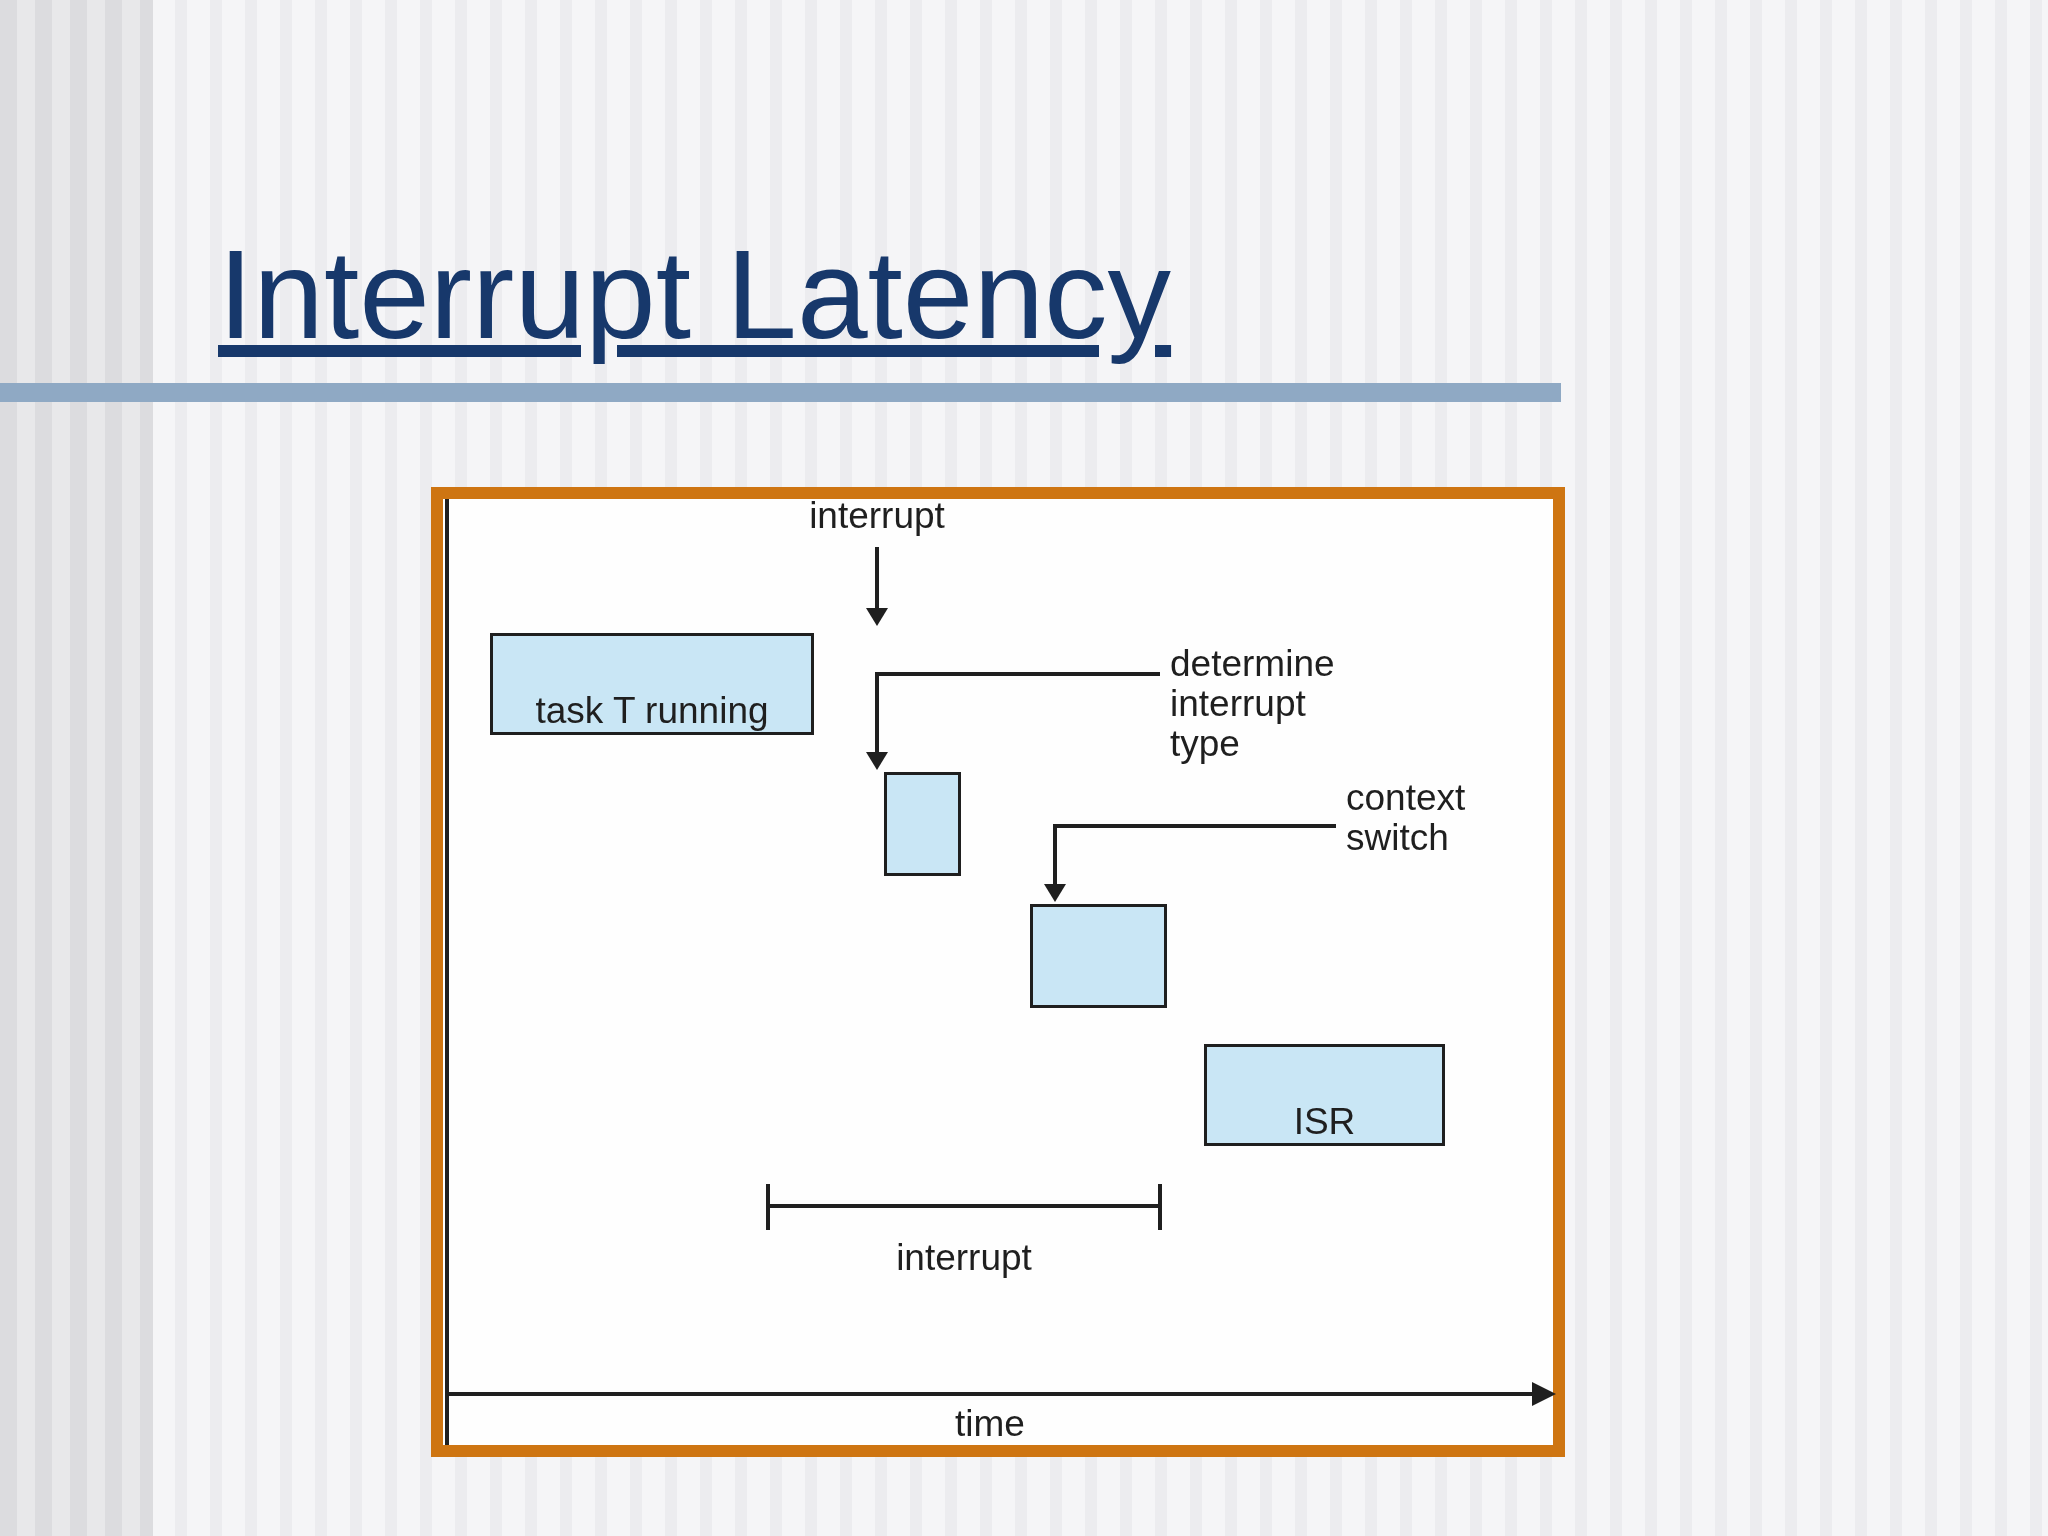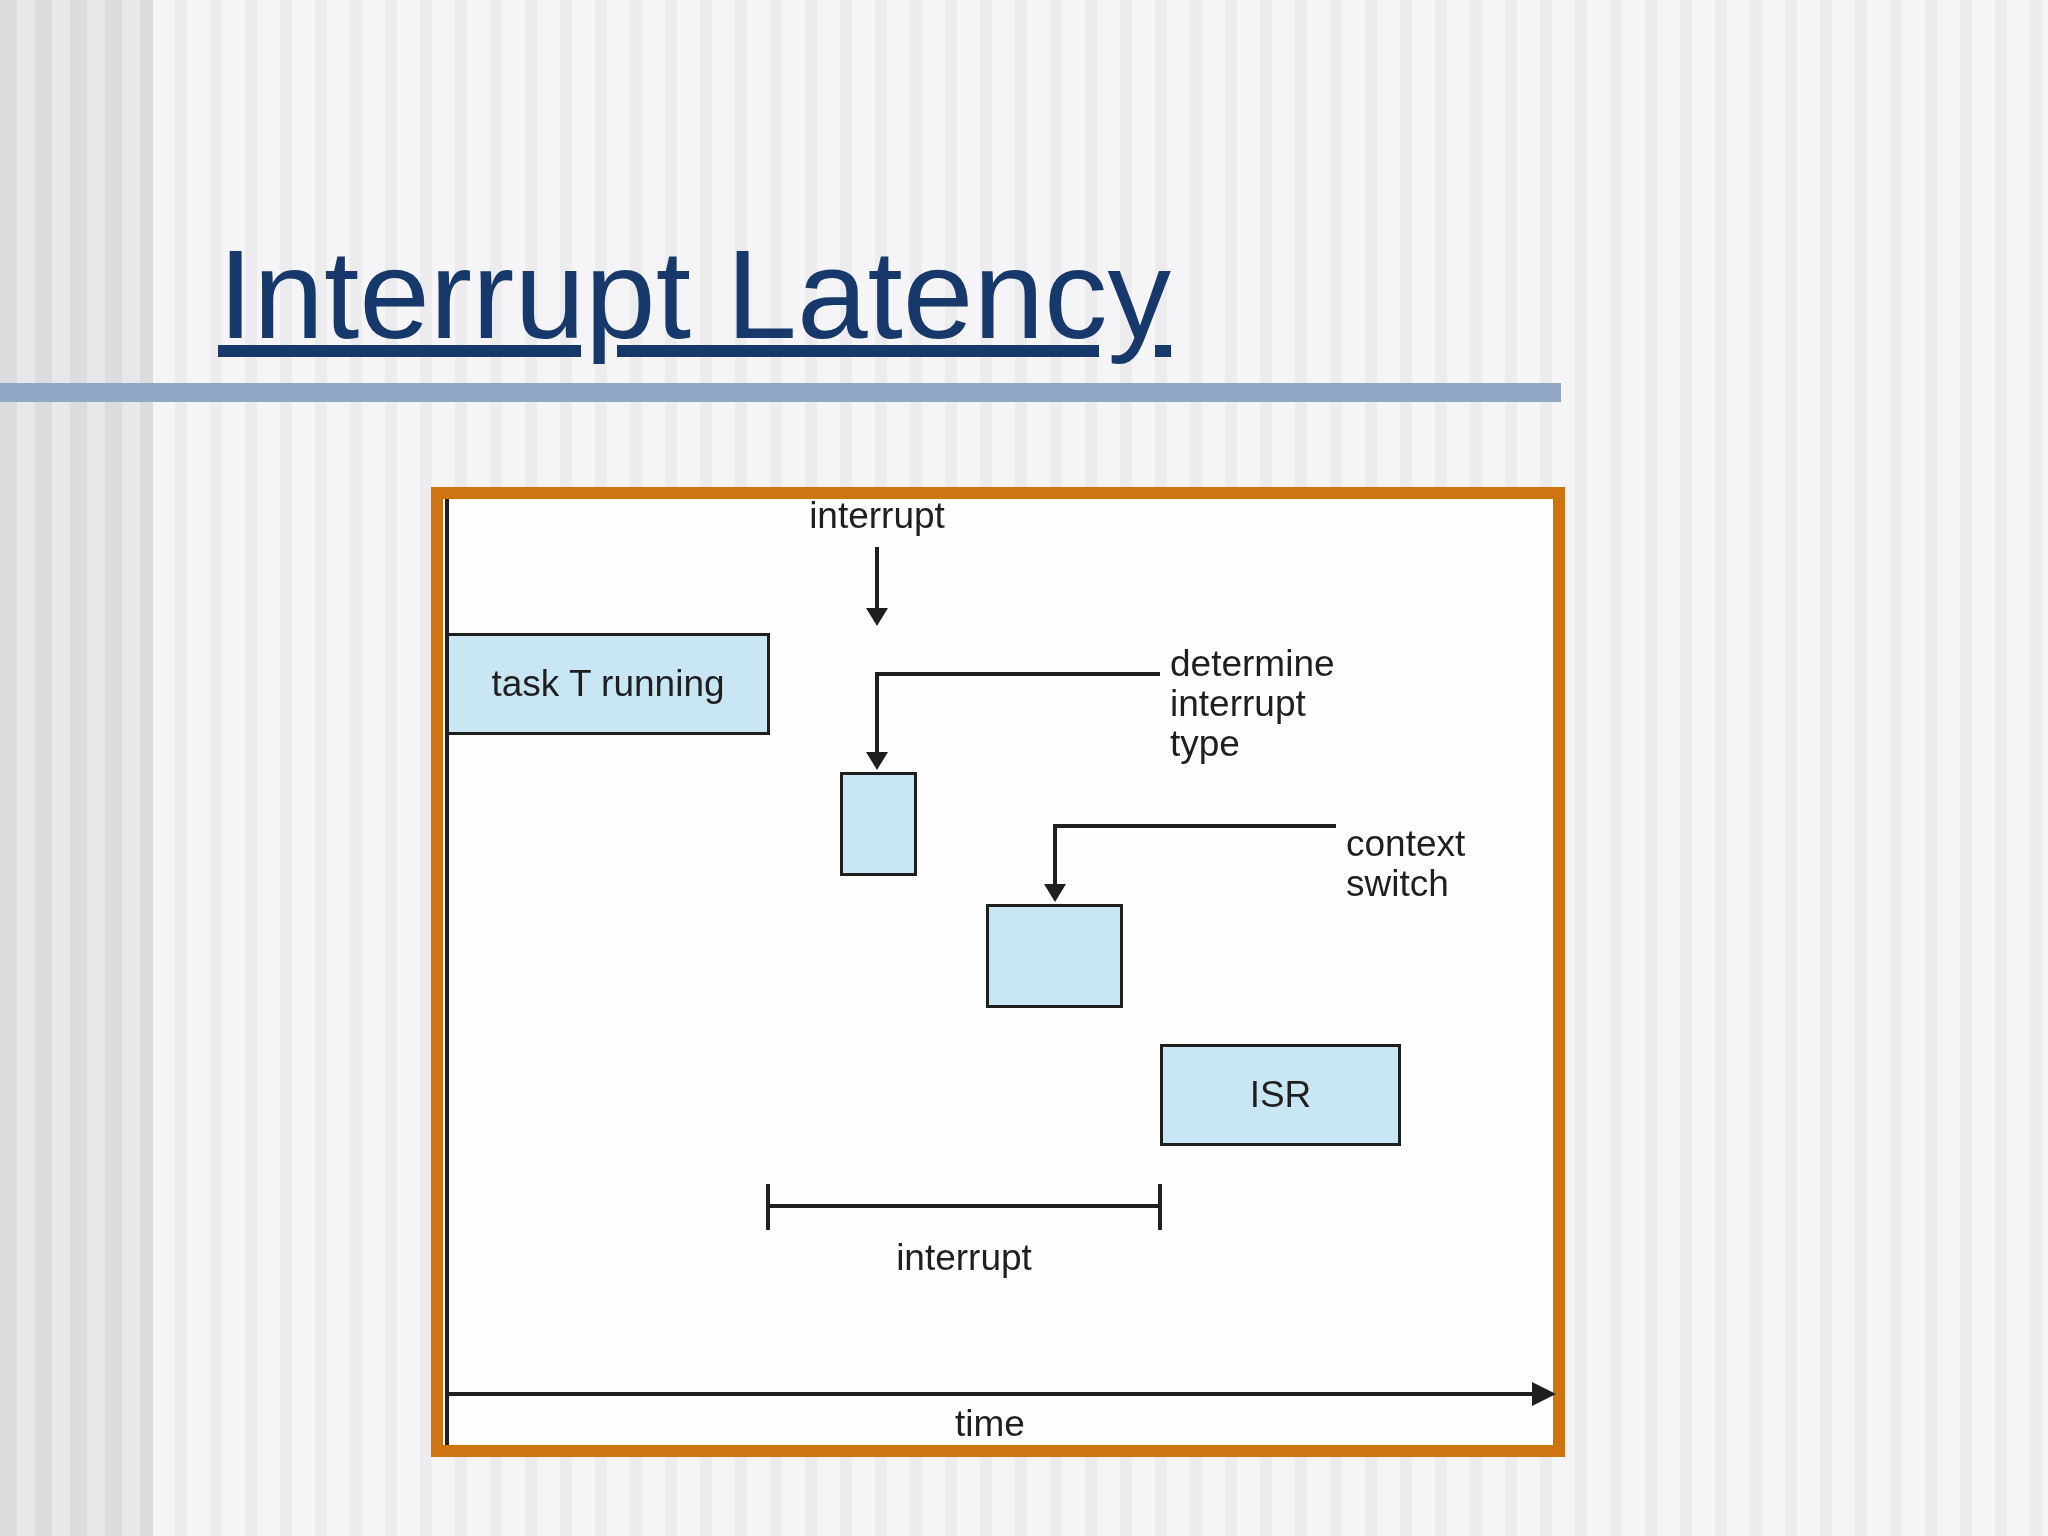--- a/index.html
+++ b/index.html
@@ -34,22 +34,22 @@
   .dlabel{
     position:absolute;color:var(--line_dark,#1f1f1f);
     font-size:37px;line-height:40px;
   }
   .center{text-align:center;}
   .hline,.vline{position:absolute;background:var(--line_dark,#1f1f1f);}
   .bluebox{
     position:absolute;box-sizing:border-box;
     background:var(--box_fill,#C9E6F5);
     border:3px solid var(--line_dark,#1f1f1f);
-    display:flex;align-items:center;justify-content:center;
-    color:var(--line_dark,#1f1f1f);font-size:37px;
+    display:flex;align-items:flex-end;justify-content:center;
+    color:var(--line_dark,#1f1f1f);font-size:37px;margin-left:44px;
   }
   .arrow-down{
     position:absolute;width:0;height:0;
     border-left:11px solid transparent;border-right:11px solid transparent;
     border-top:18px solid var(--line_dark,#1f1f1f);
   }
   .arrow-right{
     position:absolute;width:0;height:0;
     border-top:12px solid transparent;border-bottom:12px solid transparent;
     border-left:24px solid var(--line_dark,#1f1f1f);
@@ -85,21 +85,21 @@
     <div>determine</div>
     <div>interrupt</div>
     <div>type</div>
   </div>
 
   <div class="bluebox" style="left:840px;top:772px;width:77px;height:104px;"></div>
 
   <div class="hline" style="left:1053px;top:824px;width:283px;height:4px;"></div>
   <div class="vline" style="left:1053px;top:824px;width:4px;height:60px;"></div>
   <div class="arrow-down" style="left:1044px;top:884px;"></div>
-  <div class="dlabel" style="left:1346px;top:824px;">
+  <div class="dlabel" style="left:1346px;top:778px;">
     <div>context</div>
     <div>switch</div>
   </div>
 
   <div class="bluebox" style="left:986px;top:904px;width:137px;height:104px;"></div>
 
   <div class="bluebox" style="left:1160px;top:1044px;width:241px;height:102px;">
     <span>ISR</span>
   </div>
 

